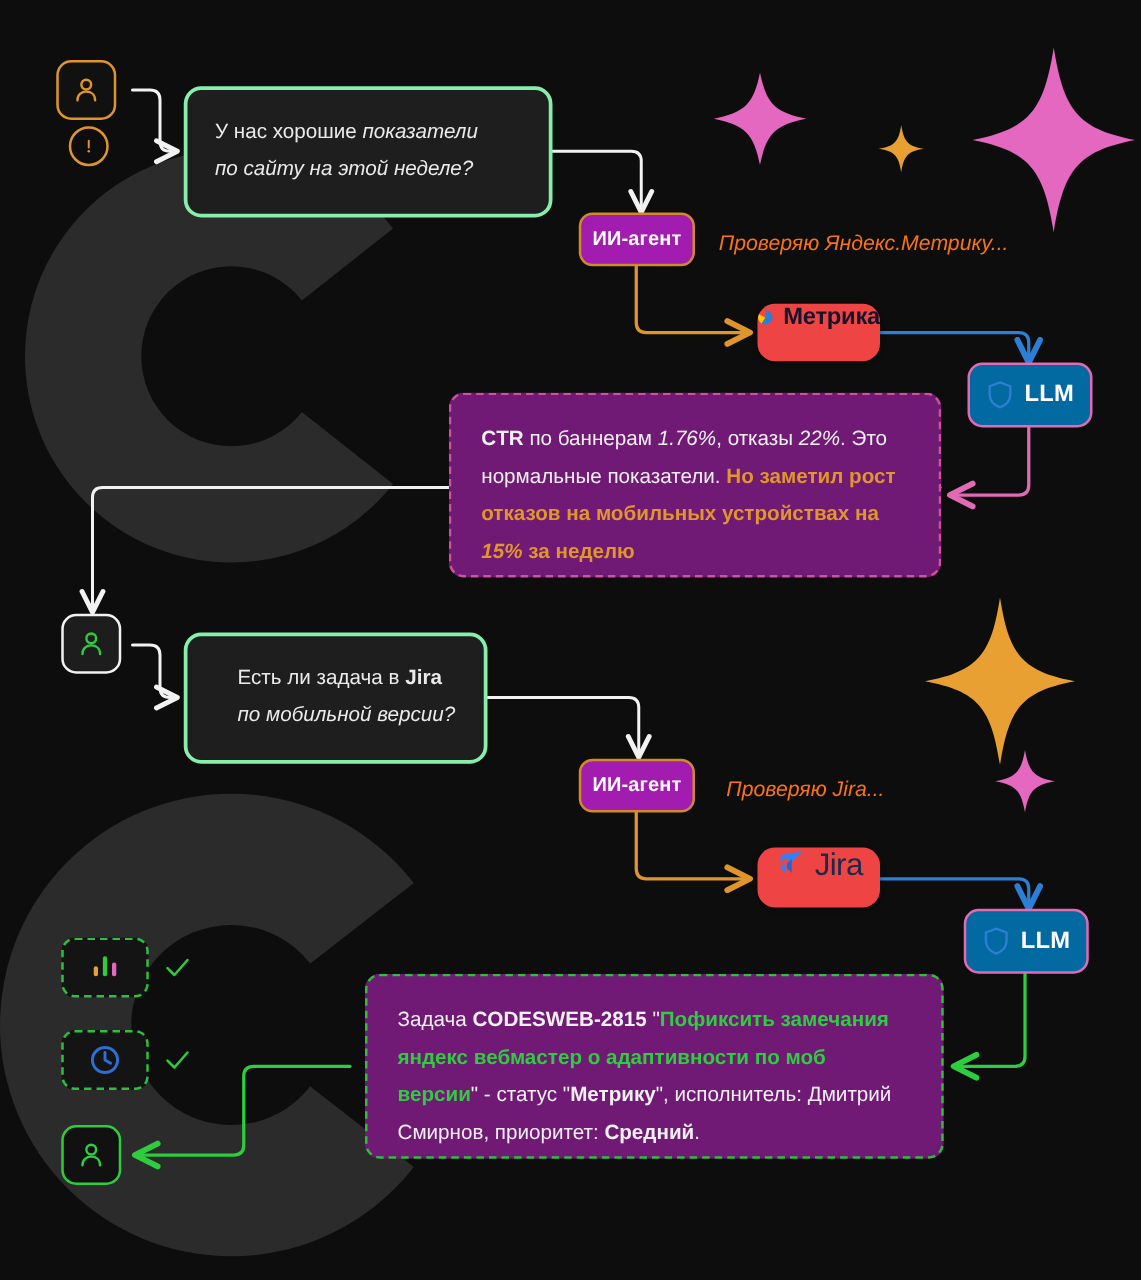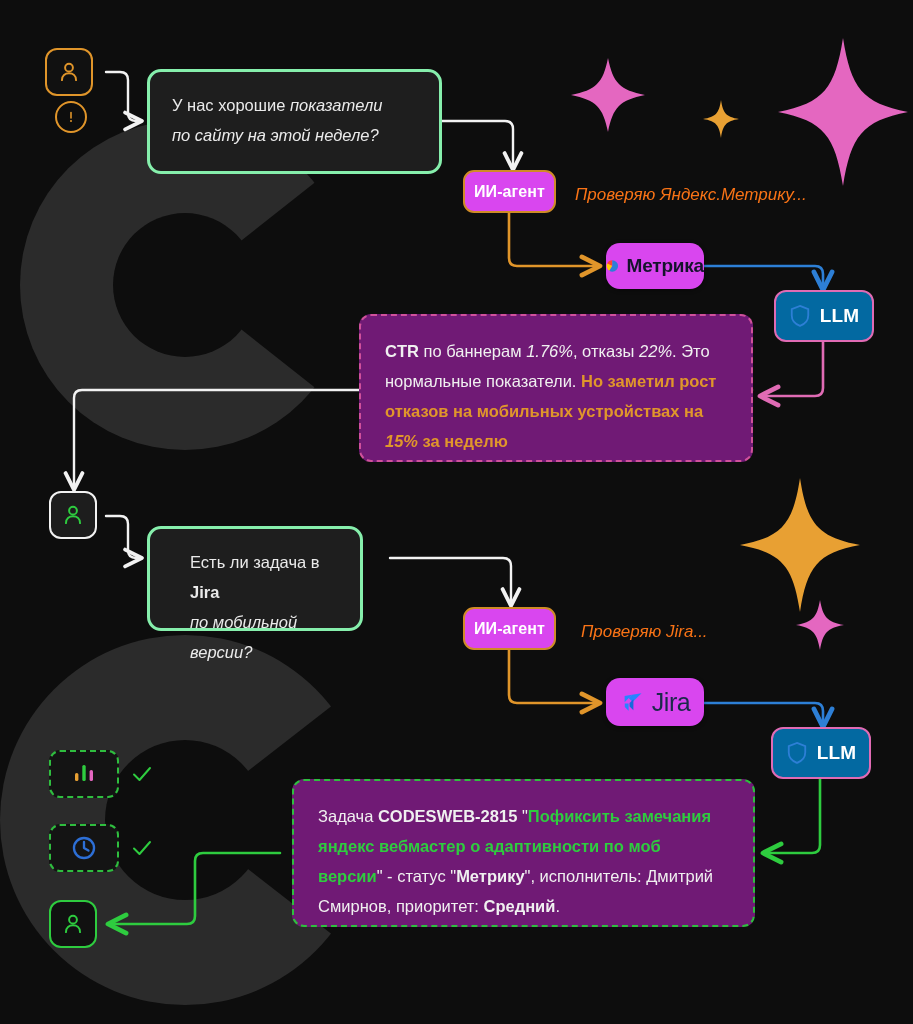--- a/index.html
+++ b/index.html
@@ -46,35 +46,35 @@
     font-size:16.5px;line-height:30px;
     padding:18px 22px;
   }
   .bubble em{font-style:italic;}
   .bubble b{font-weight:bold;font-style:normal;}
 
   
   .agent-pill{
     position:absolute;box-sizing:border-box;
     border:2px solid #cf8b27;border-radius:11px;
-    background:#d946ef;color:#ffffff;
+    background:#a21caf;color:#ffffff;
     font-size:16px;font-weight:bold;
     display:flex;align-items:center;justify-content:center;
     letter-spacing:.1px;
   }
   .agent-status{
     position:absolute;color:#f97316;
     font-size:17px;font-style:italic;white-space:nowrap;
   }
 
   
   .tool-chip{
     position:absolute;box-sizing:border-box;
-    background:#d946ef;border-radius:14px;
-    display:flex;align-items:center;justify-content:center;gap:8px;
+    background:#ef4444;border-radius:14px;
+    display:flex;align-items:flex-start;justify-content:center;gap:8px;
     box-shadow:0 1px 4px rgba(0,0,0,.4);
   }
   .tool-chip .tool-label{
     font-size:19px;font-weight:bold;color:#14142b;letter-spacing:-.2px;
   }
   .tool-chip.jira .tool-label{
     font-size:25px;font-weight:normal;color:#1b2a4a;letter-spacing:-.5px;
   }
 
   
@@ -242,21 +242,21 @@
     <b>CTR</b><span> по баннерам </span><i>1.76%</i><span>, отказы </span><i>22%</i><span>. Это нормальные показатели. </span><span class="hl-orange"><span>Но заметил рост отказов на мобильных устройствах на </span><i>15%</i><span> за неделю</span></span>
   </div>
 
   <div class="node avatar white" style="left:49px;top:491px;">
     <svg width="26" height="26" viewBox="0 0 24 24">
       <circle cx="12" cy="8" r="3.6" fill="none" stroke="#2ecc3f" stroke-width="1.8"></circle>
       <path d="M5.5,19.5 C5.5,15.4 8.4,13.2 12,13.2 C15.6,13.2 18.5,15.4 18.5,19.5" fill="none" stroke="#2ecc3f" stroke-width="1.8" stroke-linecap="round"></path>
     </svg>
   </div>
 
-  <div class="bubble" style="left:147px;top:526px;width:216px;height:105px;padding-left:40px;">
+  <div class="bubble" style="left:147px;top:506px;width:243px;height:105px;padding-left:40px;">
     <span>Есть ли задача в </span><b>Jira</b><br>
     <em>по мобильной версии?</em>
   </div>
 
   <div class="agent-pill" style="left:463px;top:607px;width:93px;height:43px;">
     <span>ИИ-агент</span>
   </div>
   <div class="agent-status" style="left:581px;top:622px;">Проверяю Jira...</div>
 
   <div class="tool-chip jira" style="left:606px;top:678px;width:98px;height:48px;">

